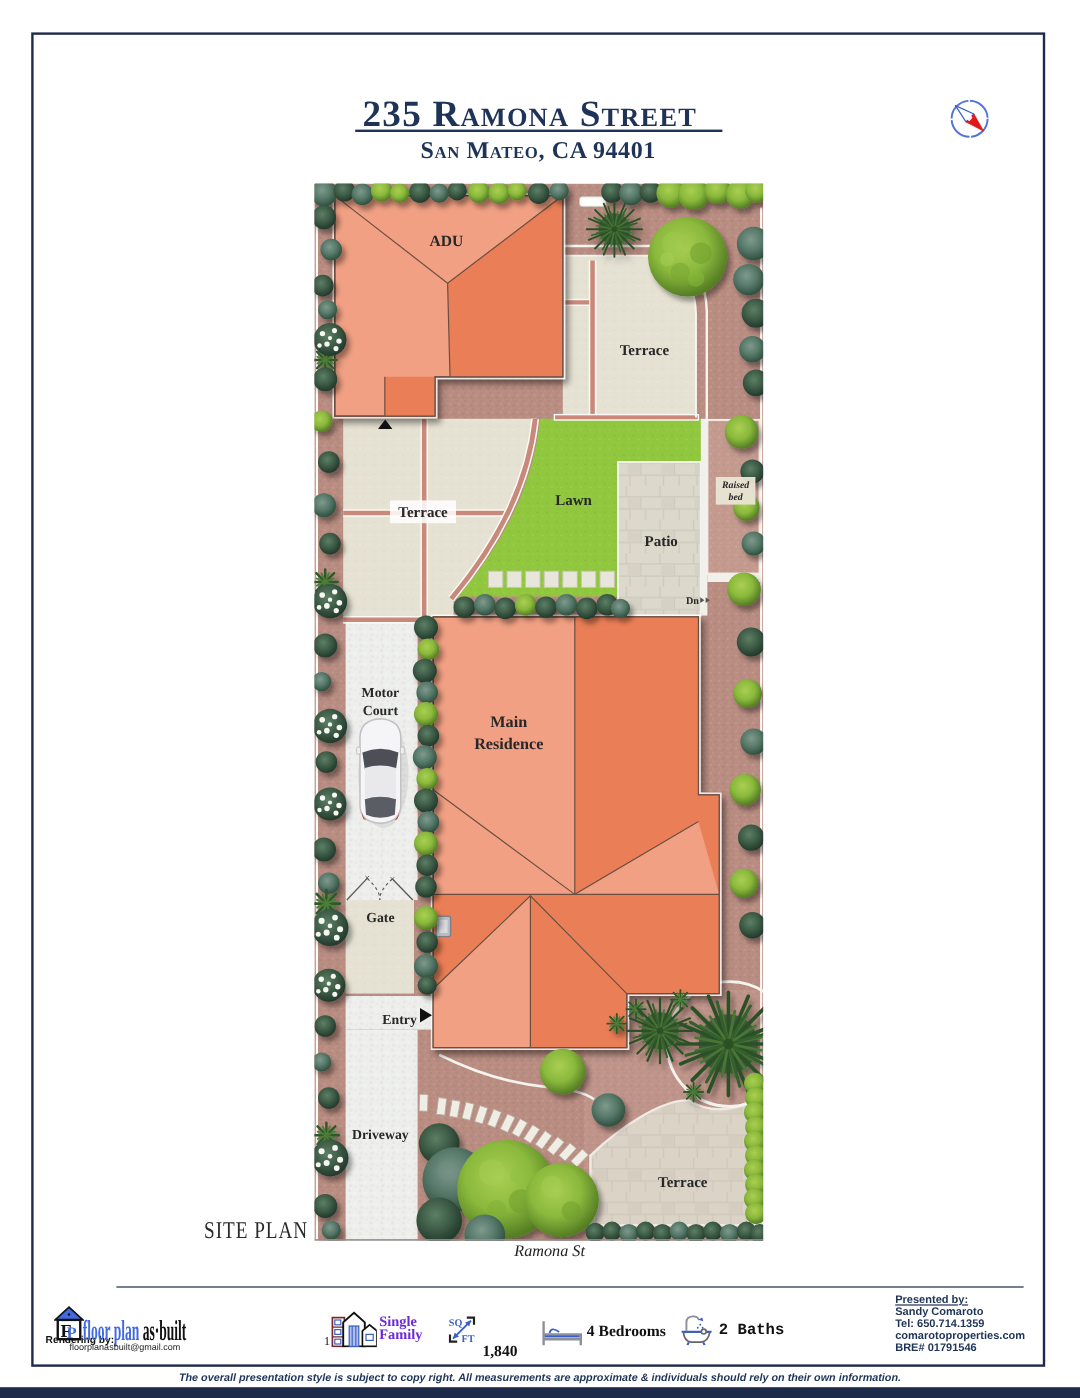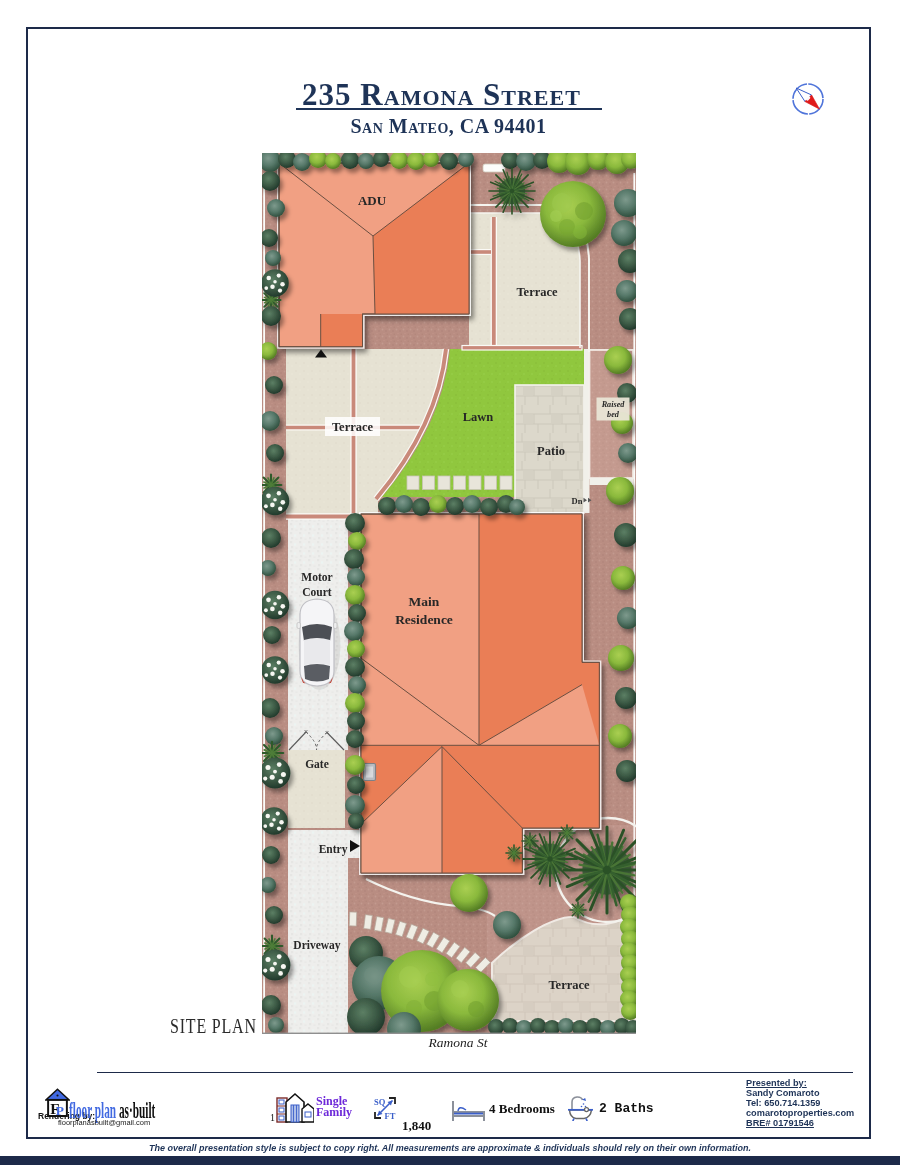--- a/index.html
+++ b/index.html
@@ -564,18 +564,18 @@
   <line x1="7" y1="25.5" x2="5.8" y2="28" stroke="#3b5fc9" stroke-width="1.7"></line>
   <line x1="19" y1="25.5" x2="20.2" y2="28" stroke="#3b5fc9" stroke-width="1.7"></line>
 </svg>
 <div class="abs serif" style="left:599px;top:1101px;font-size:13px;font-weight:bold;color:#111;font-family:Liberation Mono, monospace;">2 Baths</div>
 
 <div class="abs" style="left:746px;top:1078px;font-size:9.2px;color:#1e3357;line-height:10px;font-weight:bold;">
   <span style="text-decoration:underline;">Presented by:</span><br>
   Sandy Comaroto<br>
   Tel: 650.714.1359<br>
   <span style="">comarotoproperties.com</span><br>
-  <span style="text-decoration:underline;">BRE# 01791546</span>
+  <span style="">BRE# 01791546</span>
 </div>
 
 <div class="abs" style="left:0;top:1143px;width:900px;text-align:center;font-size:9px;font-style:italic;font-weight:bold;color:#1e3357;">The overall presentation style is subject to copy right. All measurements are approximate &amp; individuals should rely on their own information.</div>
 
 <div class="abs" style="left:0;top:1156px;width:900px;height:9px;background:#1d2a49;"></div>
 
 </body></html>

